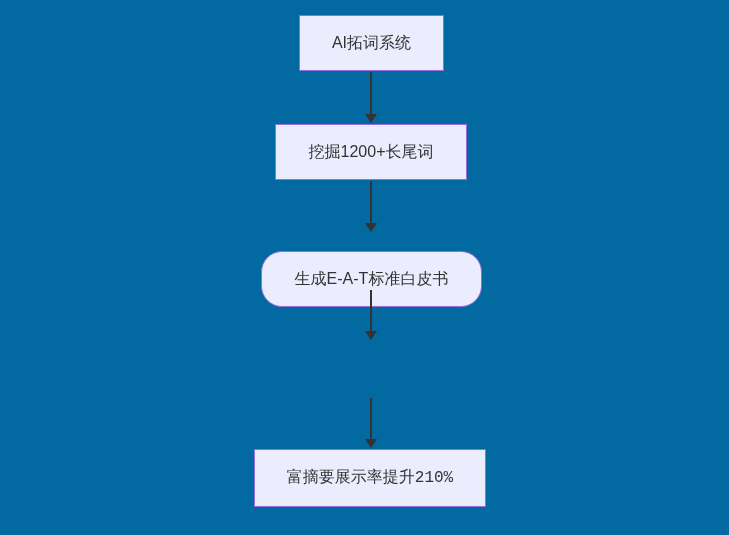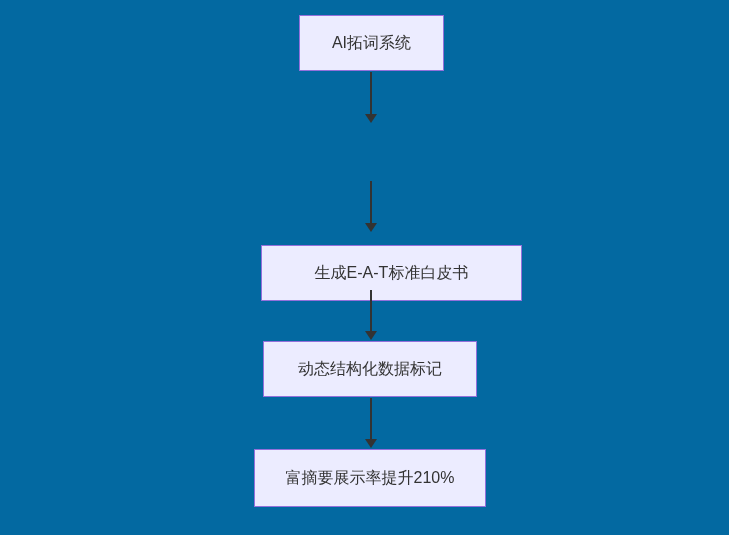--- a/index.html
+++ b/index.html
@@ -23,23 +23,23 @@
     background: #ECECFF;
     border: 1px solid #9370DB;
     color: #333333;
     font-size: 16px;
     line-height: 1;
     box-sizing: border-box;
     white-space: nowrap;
   }
   .node1 { left: 299px; top: 15px;  width: 145px; height: 56px; }
   .node2 { left: 275px; top: 124px; width: 192px; height: 56px; }
-  .node3 { left: 261px; top: 245px; width: 261px; height: 56px; }
+  .node3 { left: 261px; top: 251px; width: 221px; height: 56px; border-radius: 21px; }
   .node4 { left: 263px; top: 341px; width: 214px; height: 56px; }
-  .node5 { left: 254px; top: 449px; width: 232px; height: 58px; }
+  .node5 { left: 254px; top: 449px; width: 232px; height: 58px; font-family: Liberation Mono, monospace; }
 
   .edge-line {
     position: absolute;
     width: 2px;
     background: #333333;
     left: 370px;
   }
   .edge-head {
     position: absolute;
     left: 365px;
@@ -63,34 +63,34 @@
 
 <div class="canvas">
 
   <div class="node node1">
     <span>AI拓词系统</span>
   </div>
 
   <div class="edge-line line1"></div>
   <div class="edge-head head1"></div>
 
+  <div class="node node2">
+    <span>挖掘1200+长尾词</span>
+  </div>
 
   <div class="edge-line line2"></div>
   <div class="edge-head head2"></div>
 
   <div class="node node3">
     <span>生成E-A-T标准白皮书</span>
   </div>
 
   <div class="edge-line line3"></div>
   <div class="edge-head head3"></div>
 
-  <div class="node node4">
-    <span>动态结构化数据标记</span>
-  </div>
 
   <div class="edge-line line4"></div>
   <div class="edge-head head4"></div>
 
   <div class="node node5">
     <span>富摘要展示率提升210%</span>
   </div>
 
 </div>
 

